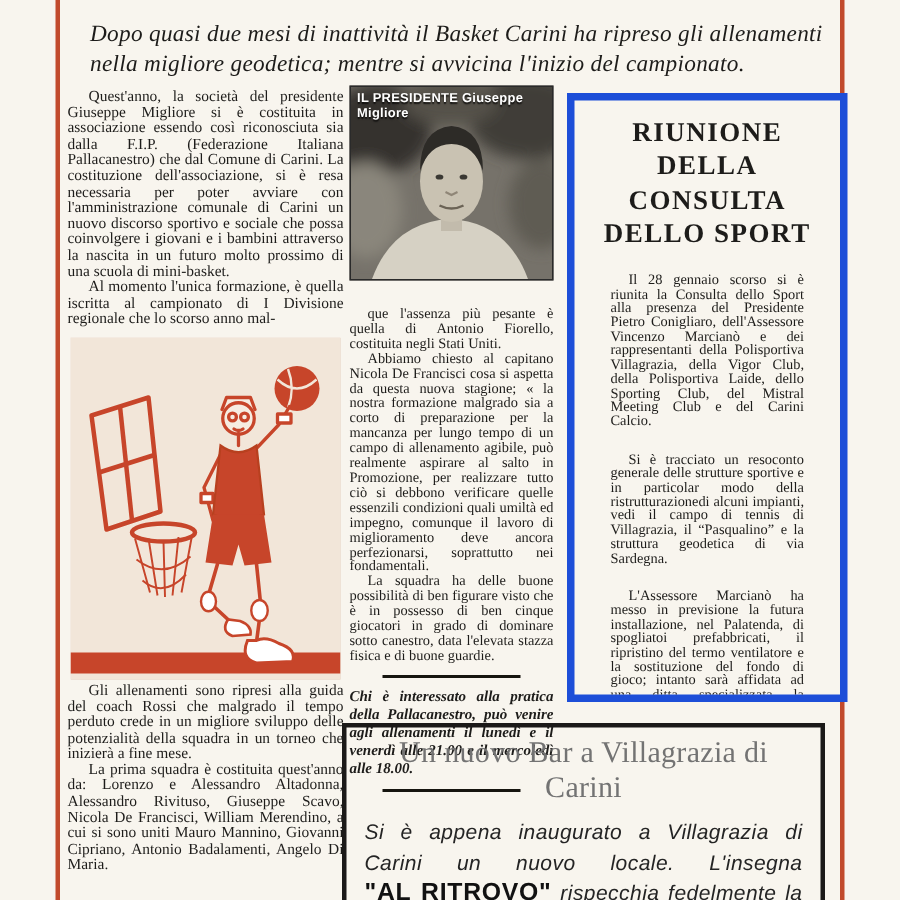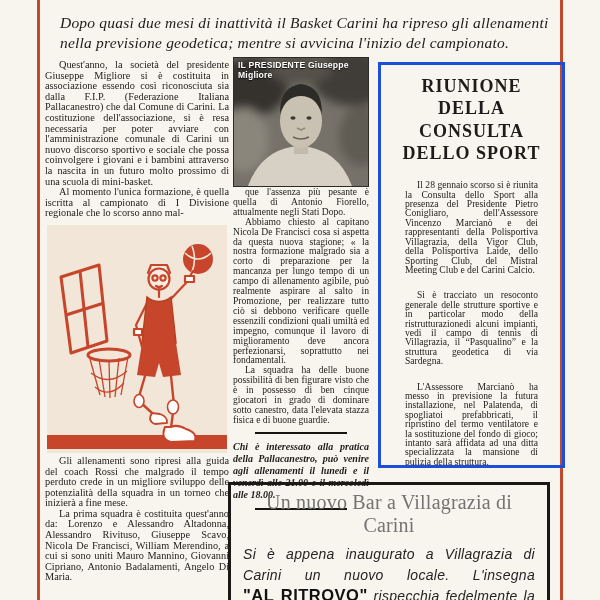--- a/index.html
+++ b/index.html
@@ -24,41 +24,41 @@
     margin:0;font-size:10.3px;line-height:10.6px;text-align:justify;
     text-indent:14px;
   }
   .cartoon-wrap{margin:6px 2px 3px 2px;width:180px;height:228px;
     background:#f2e6d9;box-shadow:0 0 0 1px #e4d4c4 inset;}
 
   
   .col-mid{position:absolute;left:233px;top:57px;width:136px;}
   .photo{
     position:relative;width:134px;height:128px;border:1px solid #2a2a2a;
-    margin-bottom:0;background:#76726a;overflow:hidden;
+    margin-bottom:18px;background:#76726a;overflow:hidden;
   }
   .photo-caption{
     position:absolute;top:2px;left:4px;right:2px;
     font-family:"Liberation Sans", sans-serif;font-weight:bold;
     font-size:8.6px;color:#ffffff;letter-spacing:.2px;
     text-shadow:0 1px 1px rgba(0,0,0,.8);
   }
   .col-mid p.body{
     margin:0;font-size:9.6px;line-height:9.9px;text-align:justify;text-indent:12px;
   }
   .hrule{width:92px;height:2px;background:#16150f;margin:7px auto 7px auto;}
   .notice{
     margin:0;font-size:10px;line-height:12px;font-weight:bold;font-style:italic;
     text-align:justify;
   }
 
   
   .box-right{
     position:absolute;left:378px;top:62px;width:187px;height:406px;
-    box-sizing:border-box;border:3px solid #1d4ed8;padding:8px 8px 4px 8px;
+    box-sizing:border-box;border:5px solid #1d4ed8;padding:8px 8px 4px 8px;
     overflow:hidden;
   }
   .box-right .title{
     text-align:center;font-weight:bold;font-size:18px;line-height:1.24;
     letter-spacing:1px;margin:2px 0 8px 0;
   }
   .box-right p{
     margin:16px;font-size:9.6px;line-height:9.4px;text-align:justify;text-indent:12px;
   }
 
@@ -84,21 +84,21 @@
 </head>
 <body>
 
 <div class="page">
 
   <div class="vrule left"></div>
   <div class="vrule right"></div>
 
   <div class="header">
     <div>Dopo quasi due mesi di inattività il Basket Carini ha ripreso gli allenamenti</div>
-    <div>nella previsione geodetica; mentre si avvicina l'inizio del campionato.</div>
+    <div>nella migliore geodetica; mentre si avvicina l'inizio del campionato.</div>
   </div>
 
   <div class="col-left">
     <p>Quest'anno, la società del presidente Giuseppe Migliore si è costituita in associazione essendo così riconosciuta sia dalla F.I.P. (Federazione Italiana Pallacanestro) che dal Comune di Carini. La costituzione dell'associazione, si è resa necessaria per poter avviare con l'amministrazione comunale di Carini un nuovo discorso sportivo e sociale che possa coinvolgere i giovani e i bambini attraverso la nascita in un futuro molto prossimo di una scuola di mini-basket.</p>
     <p>Al momento l'unica formazione, è quella iscritta al campionato di I Divisione regionale che lo scorso anno mal-</p>
 
     <div class="cartoon-wrap">
       <svg width="180" height="228" viewBox="0 0 180 228">
         <rect width="180" height="228" fill="#f2e6d9"></rect>
         <rect y="210" width="180" height="14" fill="#c7452a"></rect>
@@ -174,21 +174,21 @@
         <ellipse cx="67" cy="63" rx="21" ry="27" fill="#c9c2b2"></ellipse>
         <path d="M46,56 Q46,28 67,26 Q88,28 88,56 Q82,38 67,38 Q52,38 46,56 Z" fill="#2d2b27"></path>
         <ellipse cx="59" cy="60" rx="2.6" ry="1.7" fill="#3a3833"></ellipse>
         <ellipse cx="75" cy="60" rx="2.6" ry="1.7" fill="#3a3833"></ellipse>
         <path d="M63,70 L67,72 L71,70" stroke="#8f8677" stroke-width="1.4" fill="none"></path>
         <path d="M59,79 Q67,83 75,79" stroke="#6b6356" stroke-width="1.6" fill="none"></path>
       </svg>
       <div class="photo-caption">IL PRESIDENTE Giuseppe Migliore</div>
     </div>
 
-    <p class="body">que l'assenza più pesante è quella di Antonio Fiorello, attualmente negli Stati Dopo.</p>
+    <p class="body">que l'assenza più pesante è quella di Antonio Fiorello, costituita negli Stati Uniti.</p>
     <p class="body">Abbiamo chiesto al capitano Nicola De Francisci cosa si aspetta da questa nuova stagione; « la nostra formazione malgrado sia a corto di preparazione per la mancanza per lungo tempo di un campo di allenamento agibile, può realmente aspirare al salto in Promozione, per realizzare tutto ciò si debbono verificare quelle essenzili condizioni quali umiltà ed impegno, comunque il lavoro di miglioramento deve ancora perfezionarsi, soprattutto nei fondamentali.</p>
     <p class="body">La squadra ha delle buone possibilità di ben figurare visto che è in possesso di ben cinque giocatori in grado di dominare sotto canestro, data l'elevata stazza fisica e di buone guardie.</p>
 
     <div class="hrule"></div>
     <p class="notice">Chi è interessato alla pratica della Pallacanestro, può venire agli allenamenti  il lunedì e il venerdì alle 21.00 e il mercoledì alle 18.00.</p>
     <div class="hrule"></div>
   </div>
 
   <div class="box-right">
     <div class="title">

